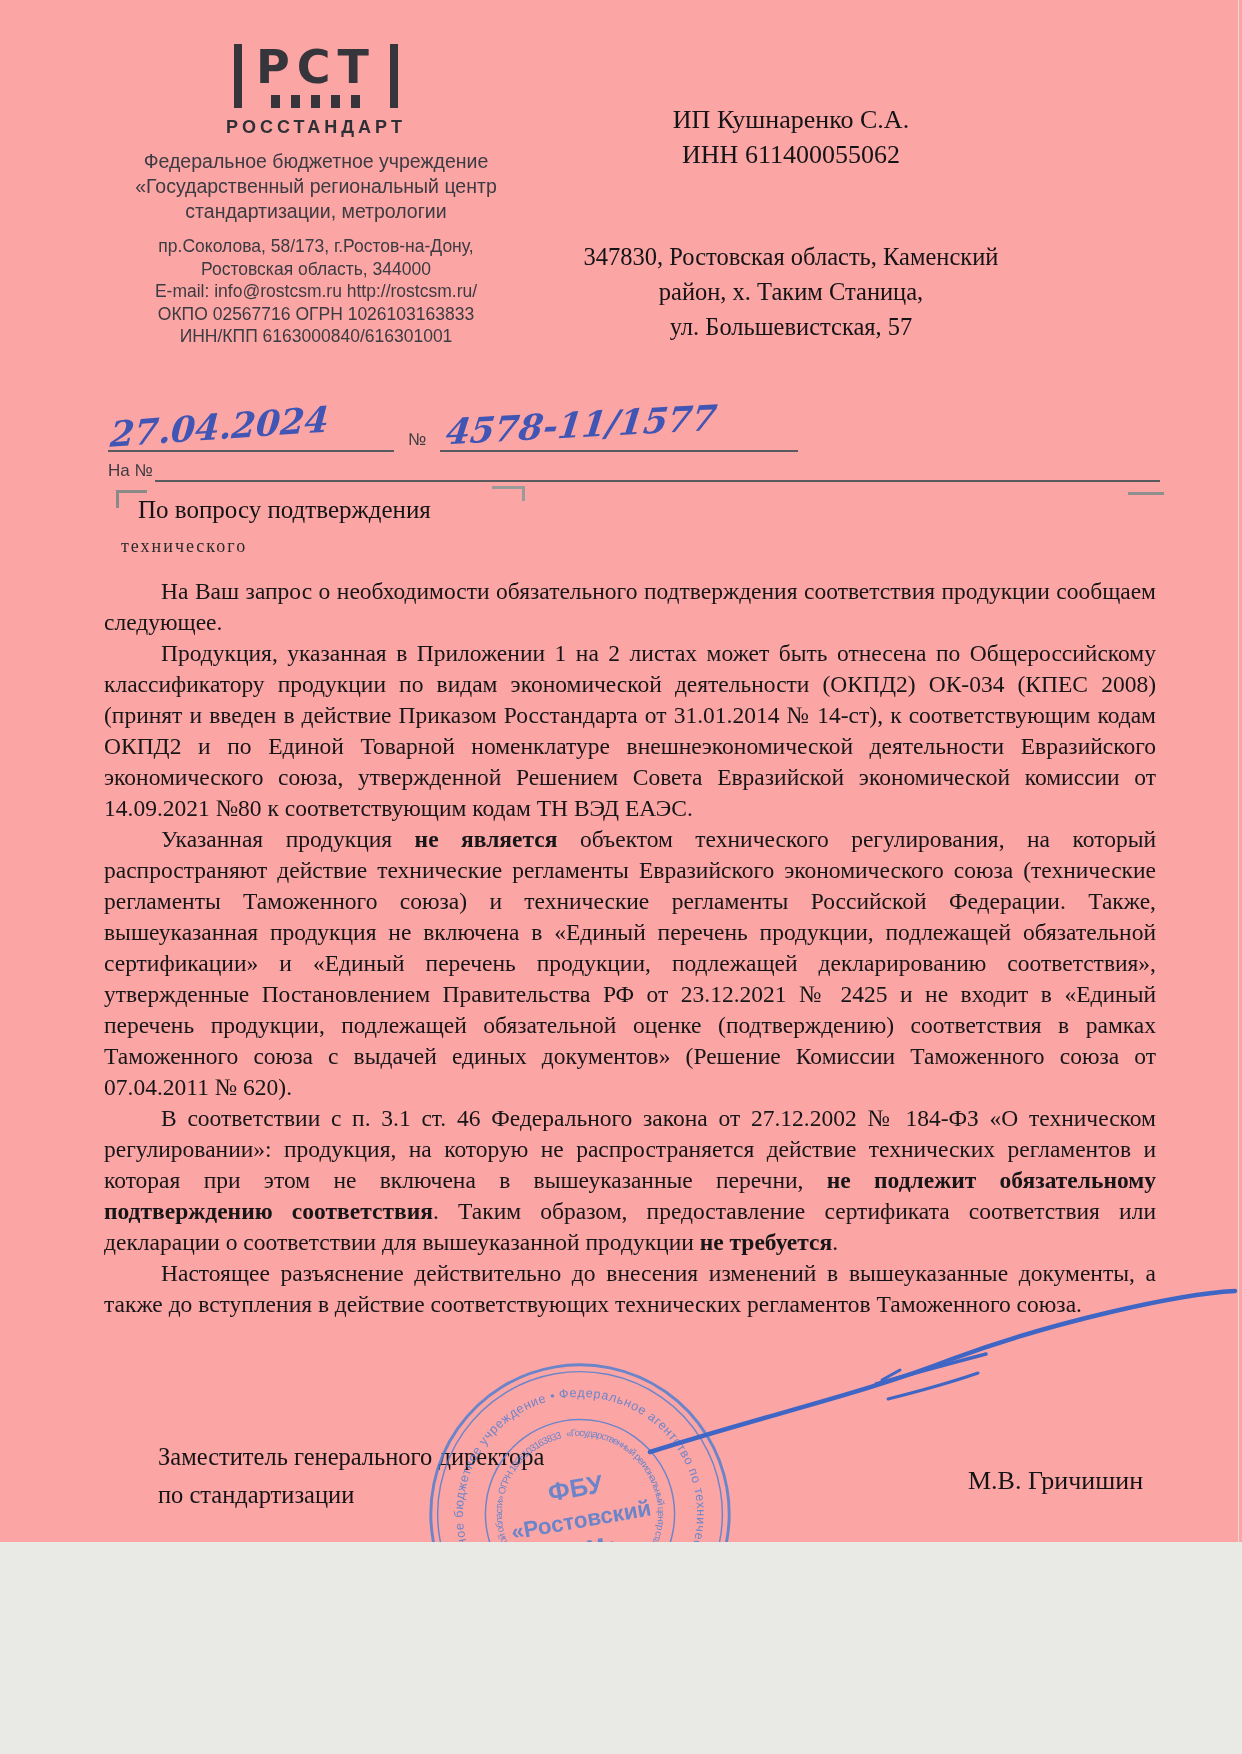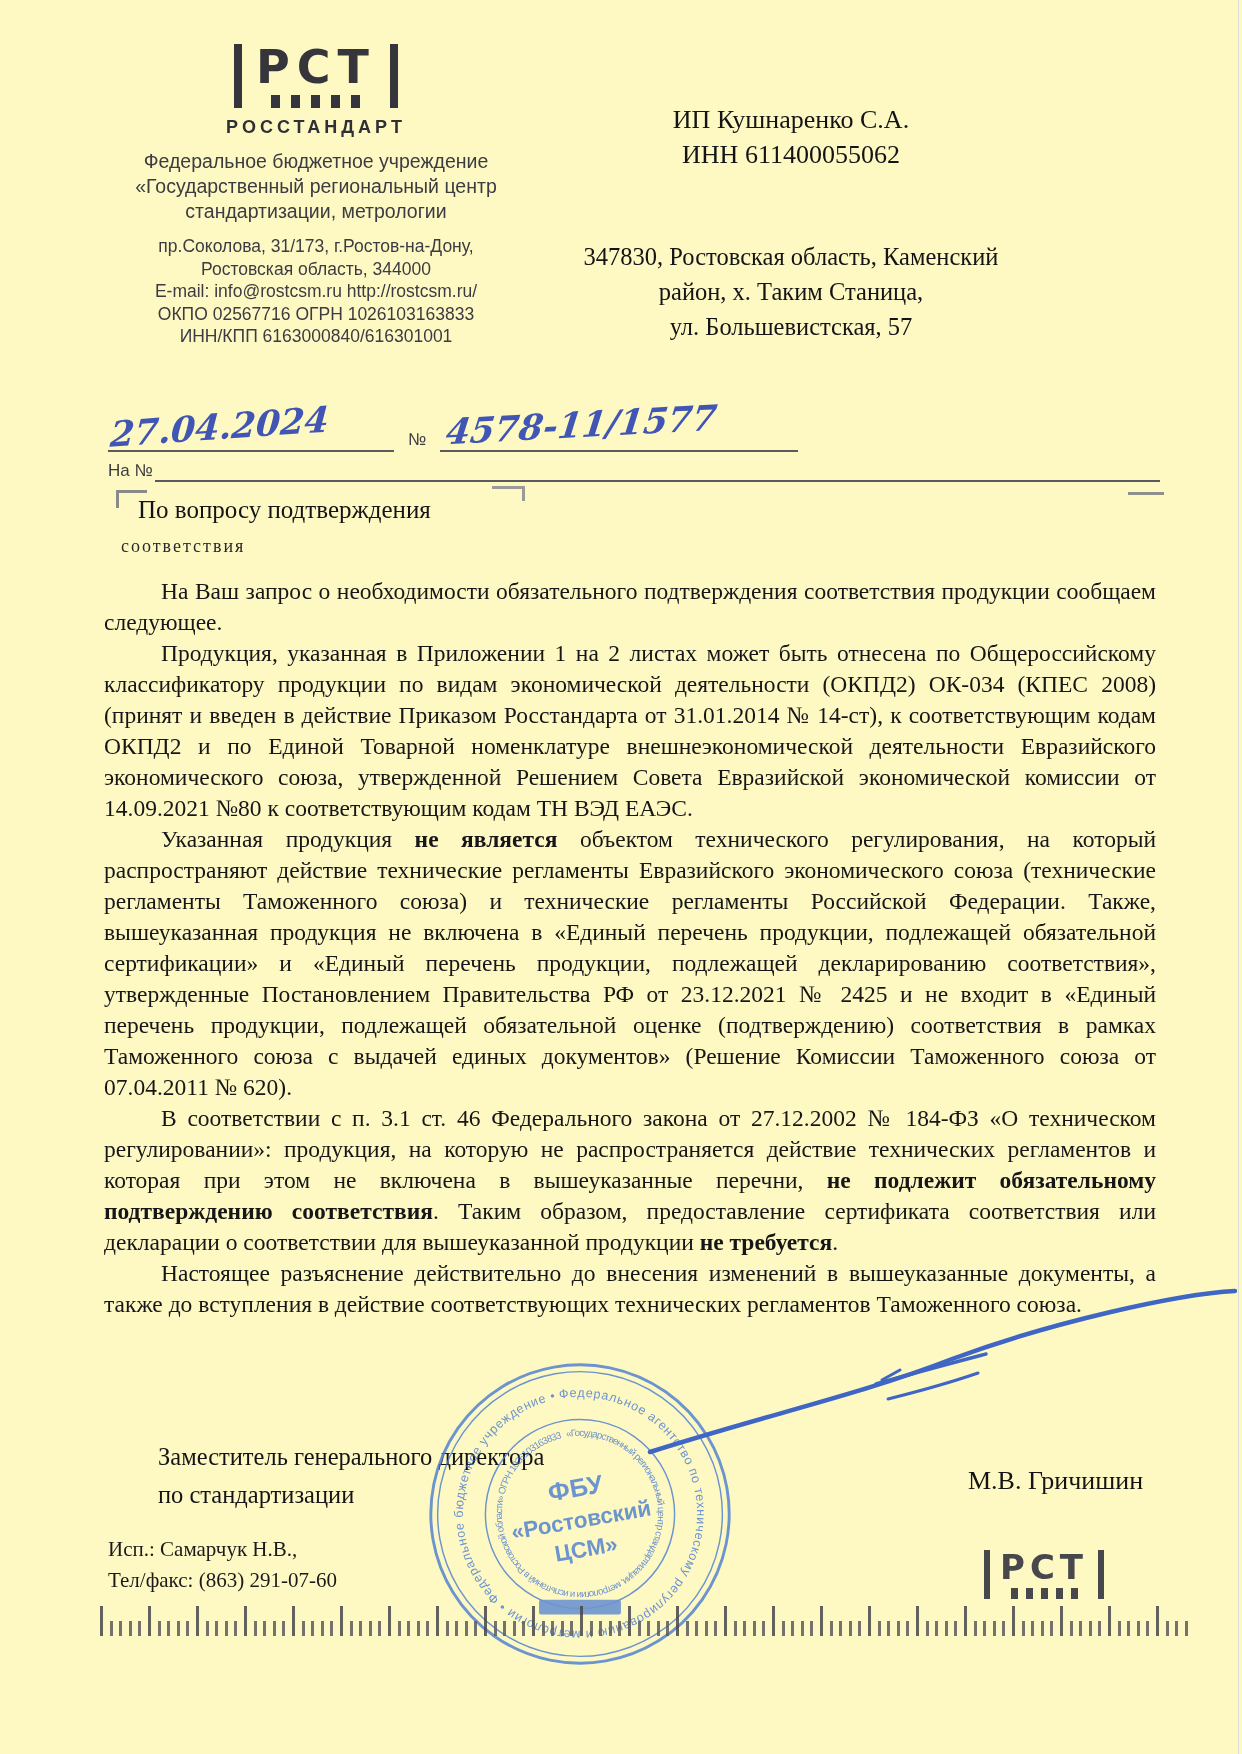--- a/index.html
+++ b/index.html
@@ -1,18 +1,18 @@
 <!DOCTYPE html>
 <html lang="ru"><head>
 <meta charset="utf-8">
 <style>
   html,body{margin:0;padding:0;background:#e9e9e6;}
   .page{
-    position:relative; width:1242px; height:1754px; margin:0 auto;
-    background:#fef9c3; overflow:hidden;
+    position:relative; width:1242px; height:1542px; margin:0 auto;
+    background:#fca5a5; overflow:hidden;
     font-family:"Liberation Serif", serif; color:#1c1c1e;
   }
   .scan-edge{position:absolute; right:3px; top:0; height:100%; width:0; border-right:1px solid #dcdcd6;}
 
   
   .letterhead-left{
     position:absolute; left:100px; top:44px; width:432px; text-align:center;
     font-family:"Liberation Sans", sans-serif; color:#3a3a40;
   }
   .rst-logo{display:flex; justify-content:center; align-items:stretch; gap:14px;}
@@ -130,21 +130,21 @@
       </span>
       <span class="side-bar"></span>
     </div>
     <div class="agency-name">РОССТАНДАРТ</div>
     <div class="org-name">
       <span>Федеральное бюджетное учреждение</span>
       <span>«Государственный региональный центр</span>
       <span>стандартизации, метрологии</span>
     </div>
     <div class="hq-address">
-      <span>пр.Соколова, 31/173, г.Ростов-на-Дону,</span>
+      <span>пр.Соколова, 58/173, г.Ростов-на-Дону,</span>
       <span>Ростовская область, 344000</span>
       <span>E-mail: info@rostcsm.ru  http://rostcsm.ru/</span>
       <span>ОКПО 02567716  ОГРН 1026103163833</span>
       <span>ИНН/КПП 6163000840/616301001</span>
     </div>
   </div>
 
   <div class="num-row">
     <div class="blank date-blank">
       <span class="handwritten hw-date">27.04.2024</span>
@@ -157,21 +157,21 @@
   <div class="ref-row">
     <span class="ref-label">На №</span>
     <span class="ref-blank"></span>
   </div>
 
   <span class="corner-left"></span>
   <span class="corner-right"></span>
   <span class="corner-dash"></span>
 
   <div class="subject-1">По вопросу подтверждения</div>
-  <div class="subject-2">соответствия</div>
+  <div class="subject-2">технического</div>
 
   <div class="recipient">
     <span>ИП Кушнаренко С.А.</span>
     <span>ИНН 611400055062</span>
     <div class="addr">
       <span>347830, Ростовская область, Каменский</span>
       <span>район, х. Таким Станица,</span>
       <span>ул. Большевистская, 57</span>
     </div>
   </div>

